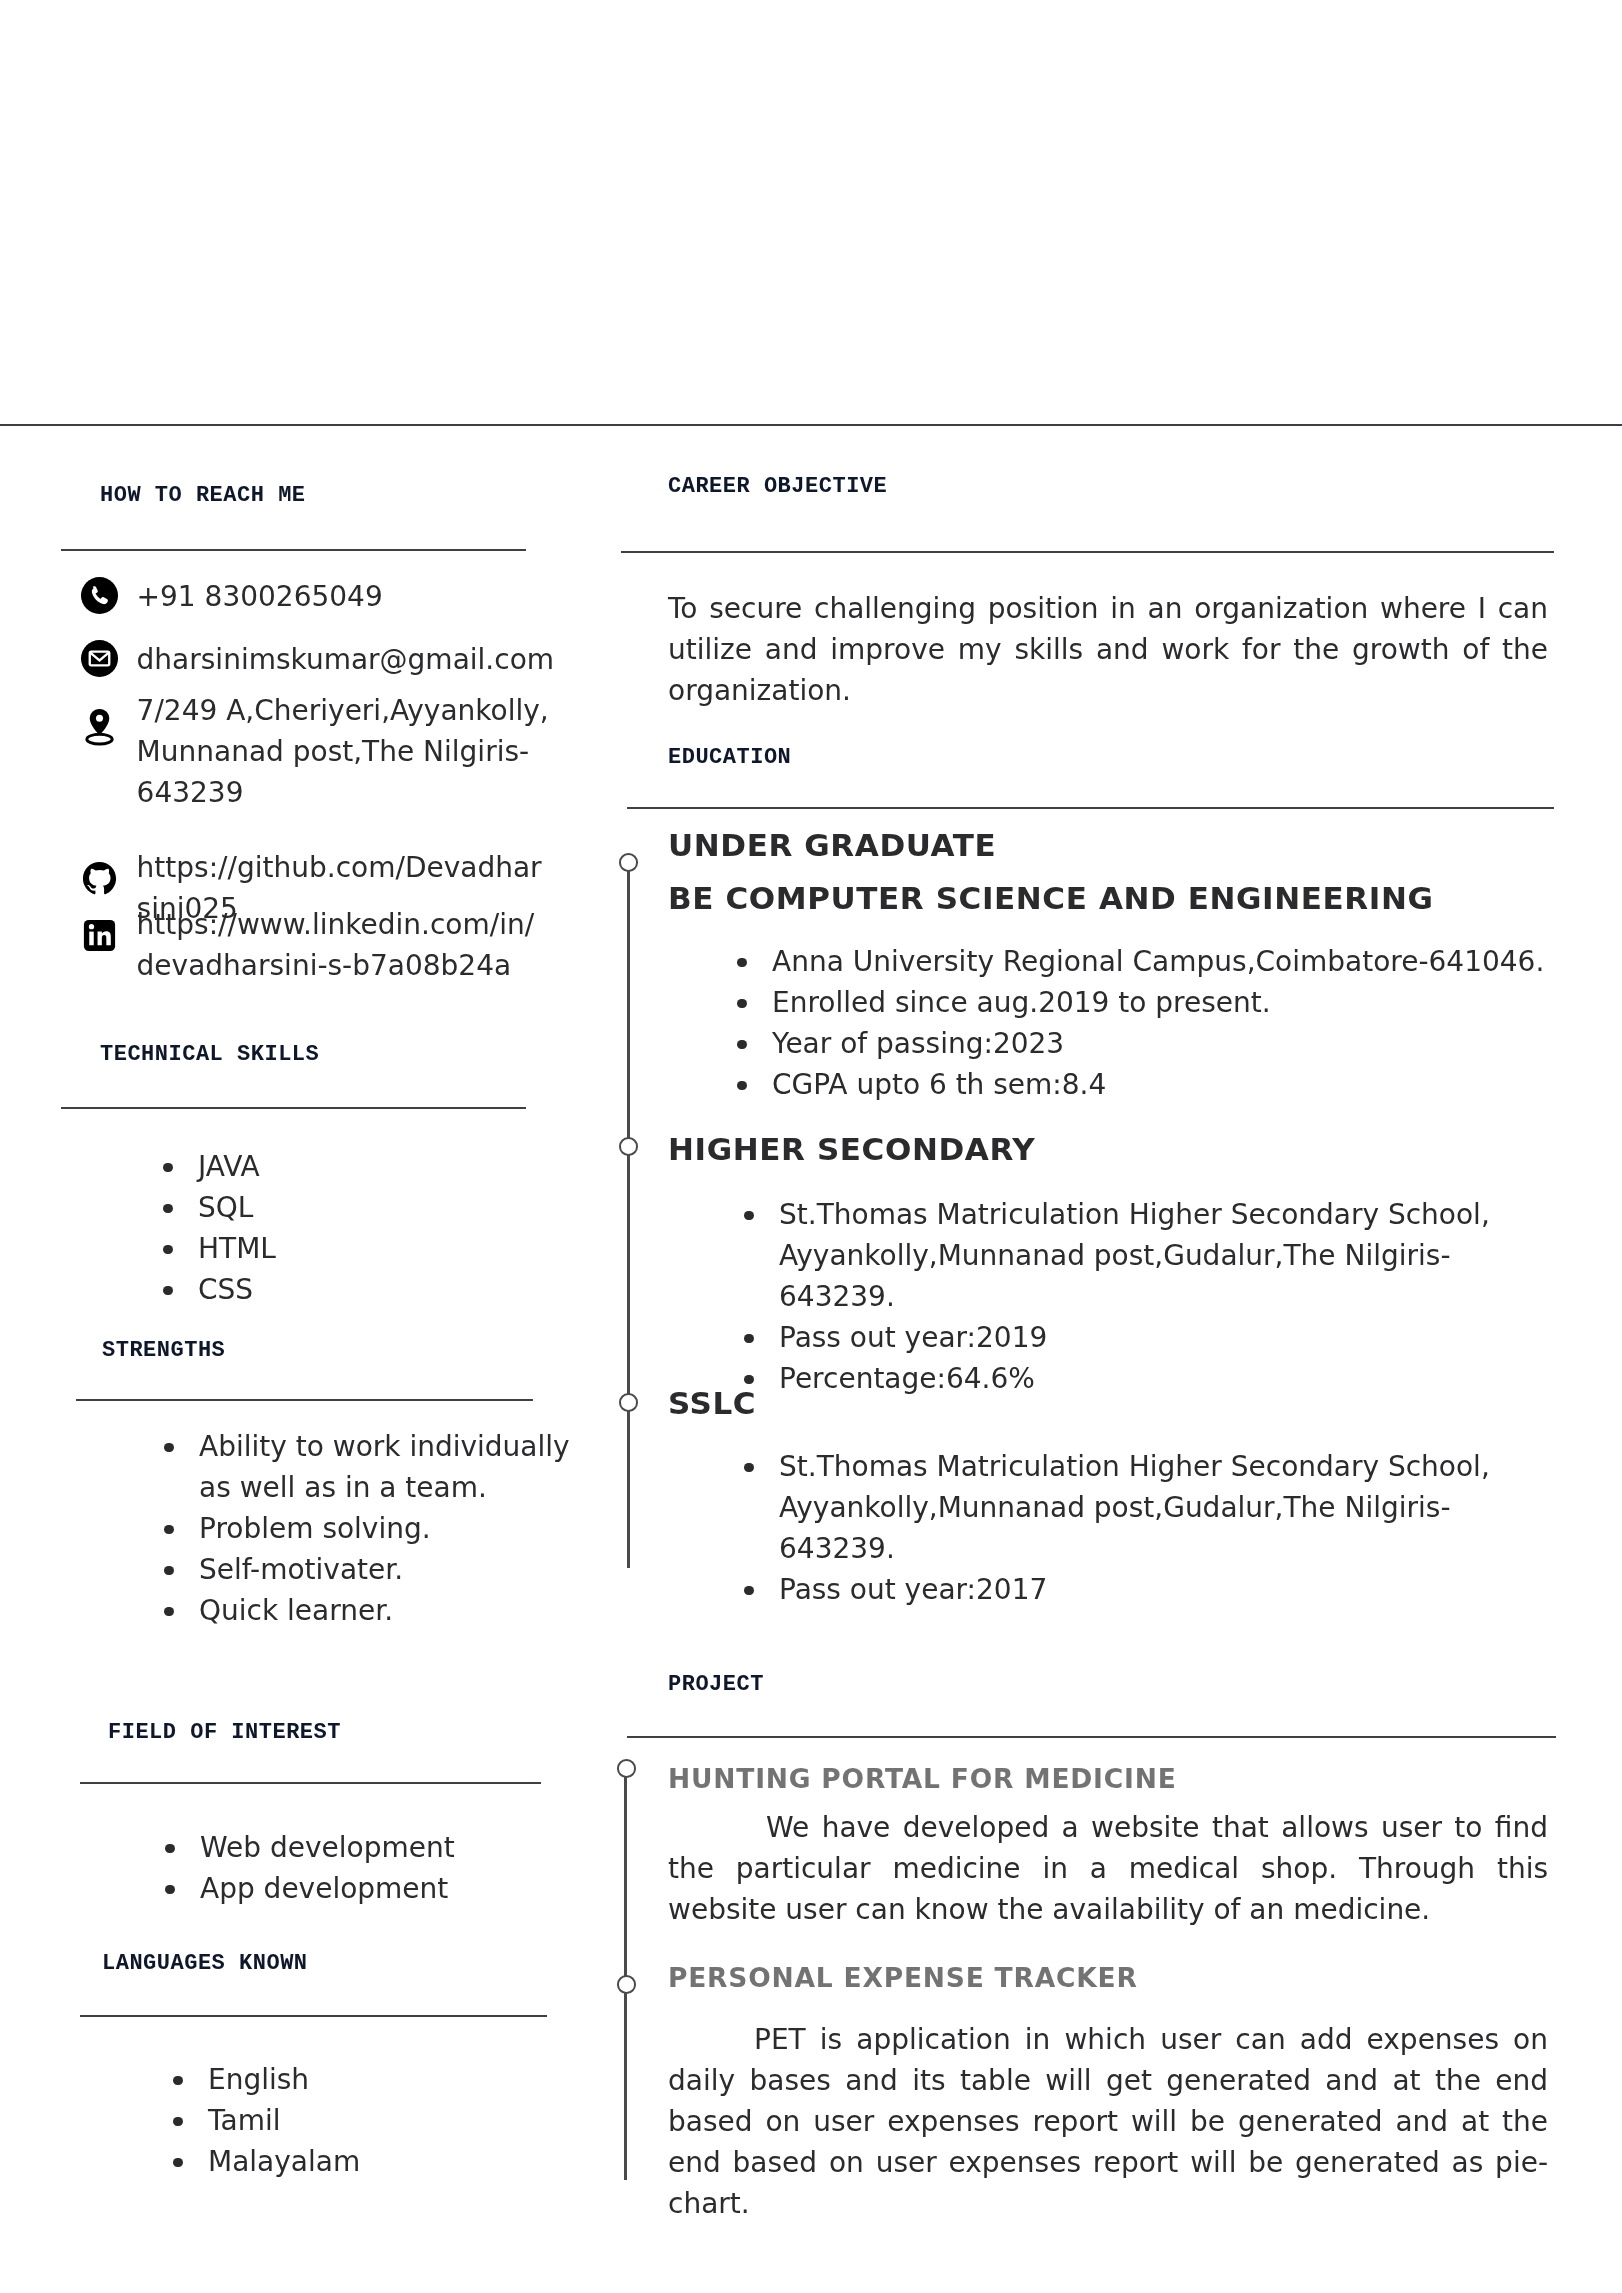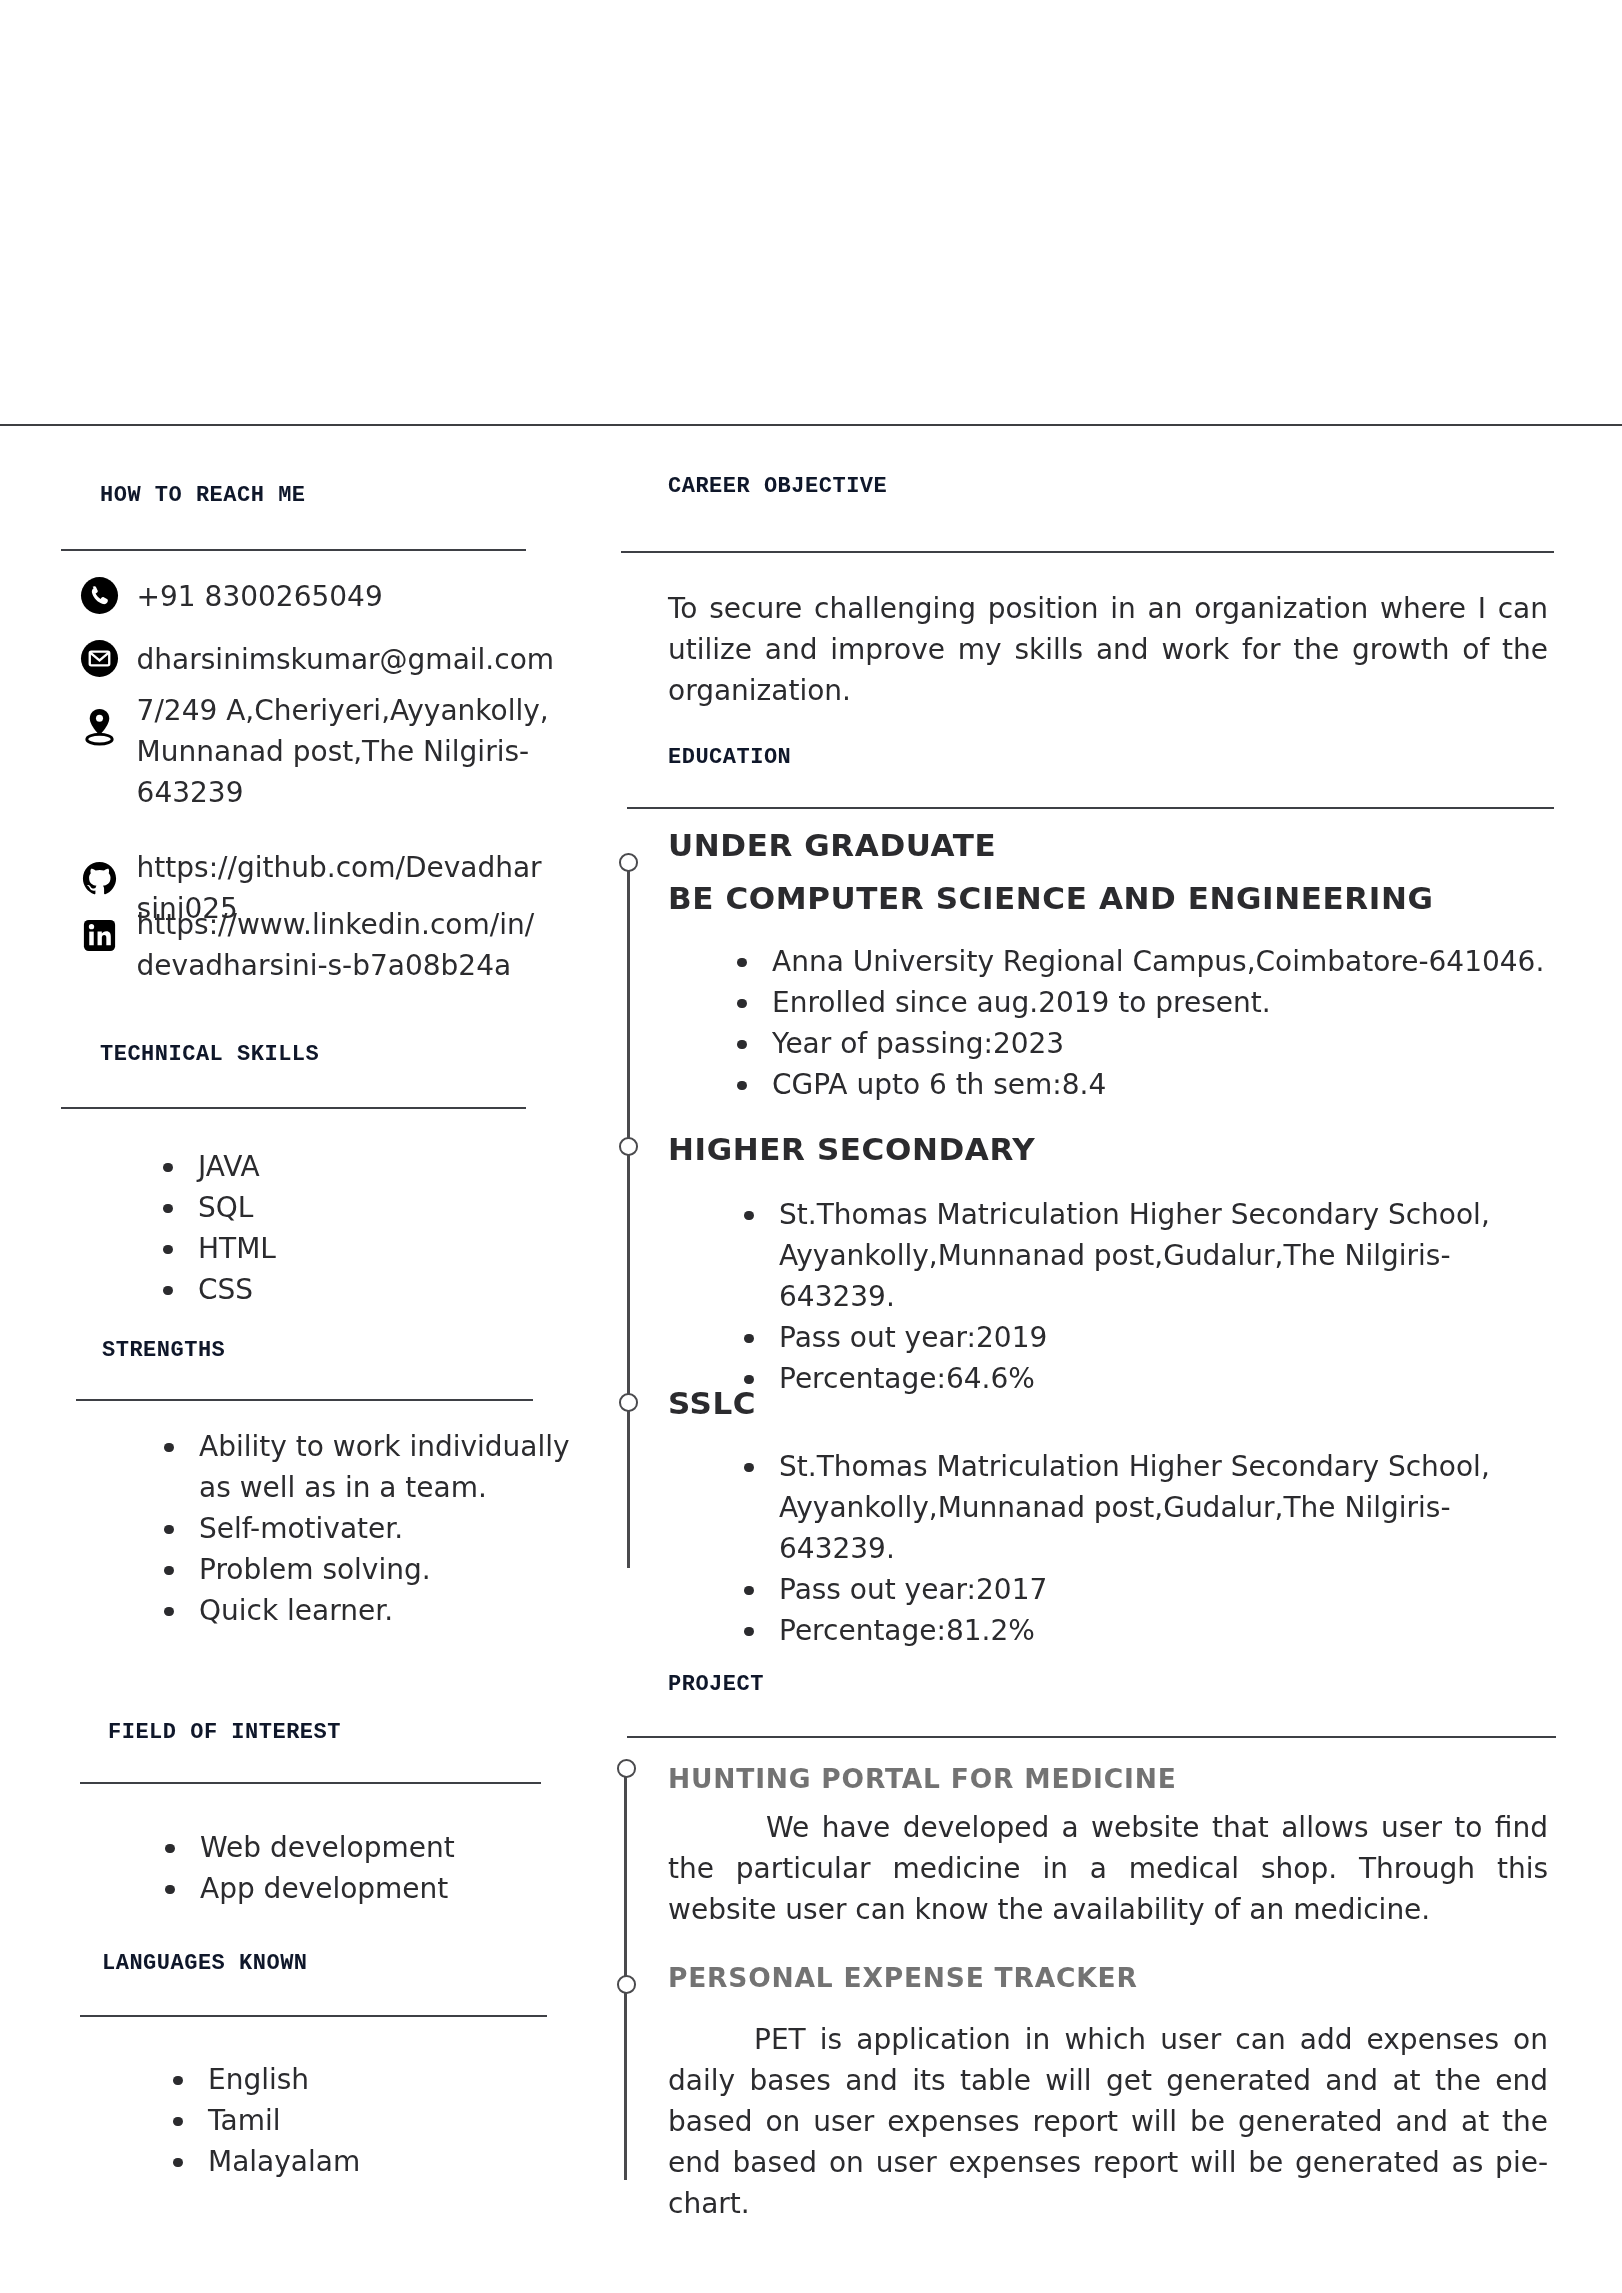--- a/index.html
+++ b/index.html
@@ -107,22 +107,22 @@
   <li>JAVA</li>
   <li>SQL</li>
   <li>HTML</li>
   <li>CSS</li>
 </ul>
 
 <div class="heading" style="left:102px; top:1338px;">STRENGTHS</div>
 <div class="rule" style="left:76px; top:1399px; width:457px;"></div>
 <ul class="blist" style="left:154px; top:1418px; width:412px;">
   <li>Ability to work individually as well as in a team.</li>
+  <li>Problem solving.</li>
   <li>Self-motivater.</li>
-  <li>Problem solving.</li>
   <li>Quick learner.</li>
 </ul>
 
 <div class="heading" style="left:108px; top:1720px;">FIELD OF INTEREST</div>
 <div class="rule" style="left:80px; top:1782px; width:461px;"></div>
 <ul class="blist" style="left:155px; top:1819px;">
   <li>Web development</li>
   <li>App development</li>
 </ul>
 
@@ -159,21 +159,20 @@
 <ul class="blist" style="left:734px; top:1186px; width:804px;">
   <li>St.Thomas Matriculation Higher Secondary School, Ayyankolly,Munnanad post,Gudalur,The Nilgiris-643239.</li>
   <li>Pass out year:2019</li>
   <li>Percentage:64.6%</li>
 </ul>
 
 <div class="subhead" style="left:668px; top:1385px;">SSLC</div>
 <ul class="blist" style="left:734px; top:1438px; width:804px;">
   <li>St.Thomas Matriculation Higher Secondary School, Ayyankolly,Munnanad post,Gudalur,The Nilgiris-643239.</li>
   <li>Pass out year:2017</li>
-  <li>Percentage:81.2%</li>
 </ul>
 
 <div class="heading" style="left:668px; top:1672px;">PROJECT</div>
 <div class="rule" style="left:627px; top:1736px; width:929px;"></div>
 
 <div class="tl-line" style="left:624px; top:1776px; height:404px;"></div>
 <div class="tl-node" style="left:617px; top:1759px;"></div>
 <div class="tl-node" style="left:617px; top:1975px;"></div>
 
 <div class="subhead-sm" style="left:668px; top:1763px;">HUNTING PORTAL FOR MEDICINE</div>

